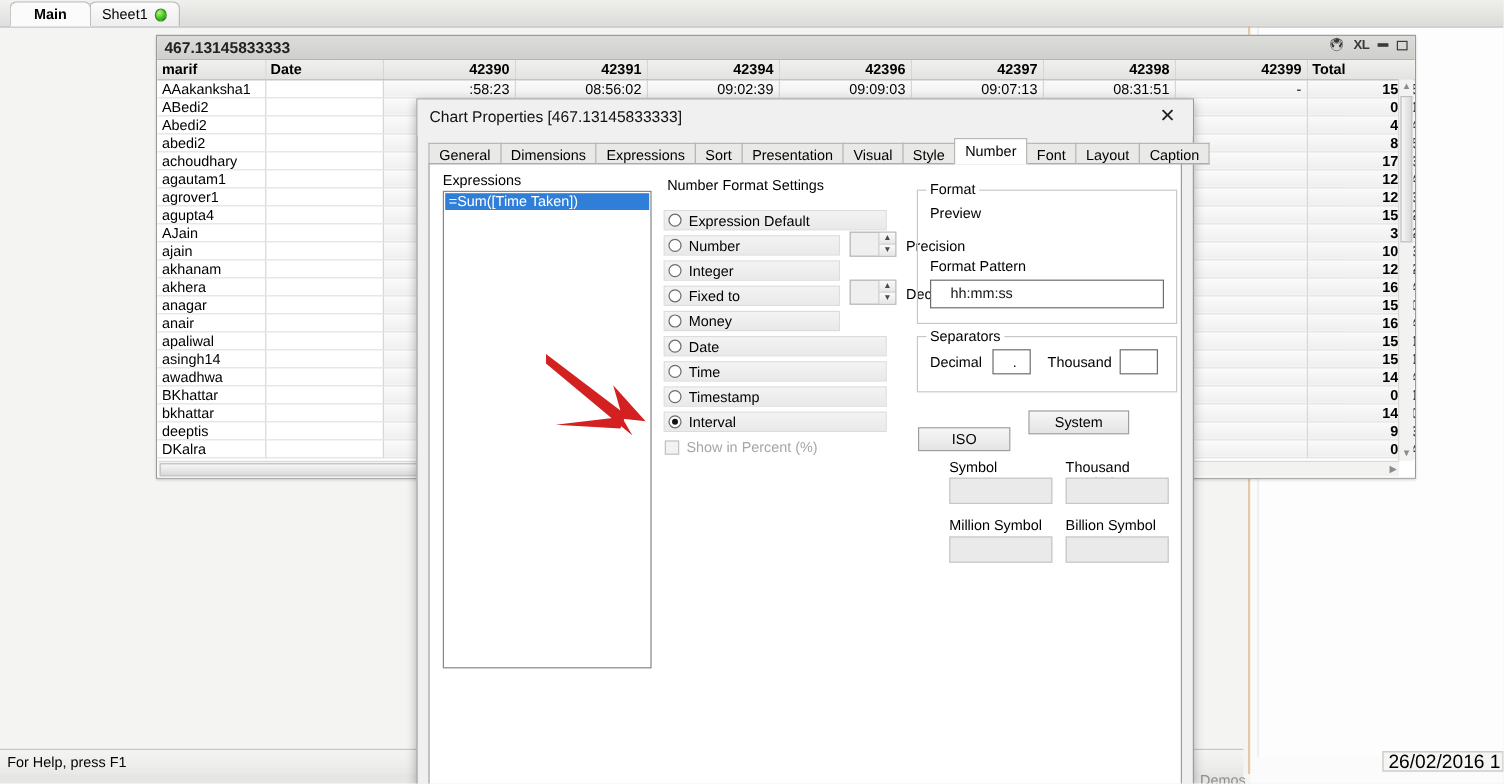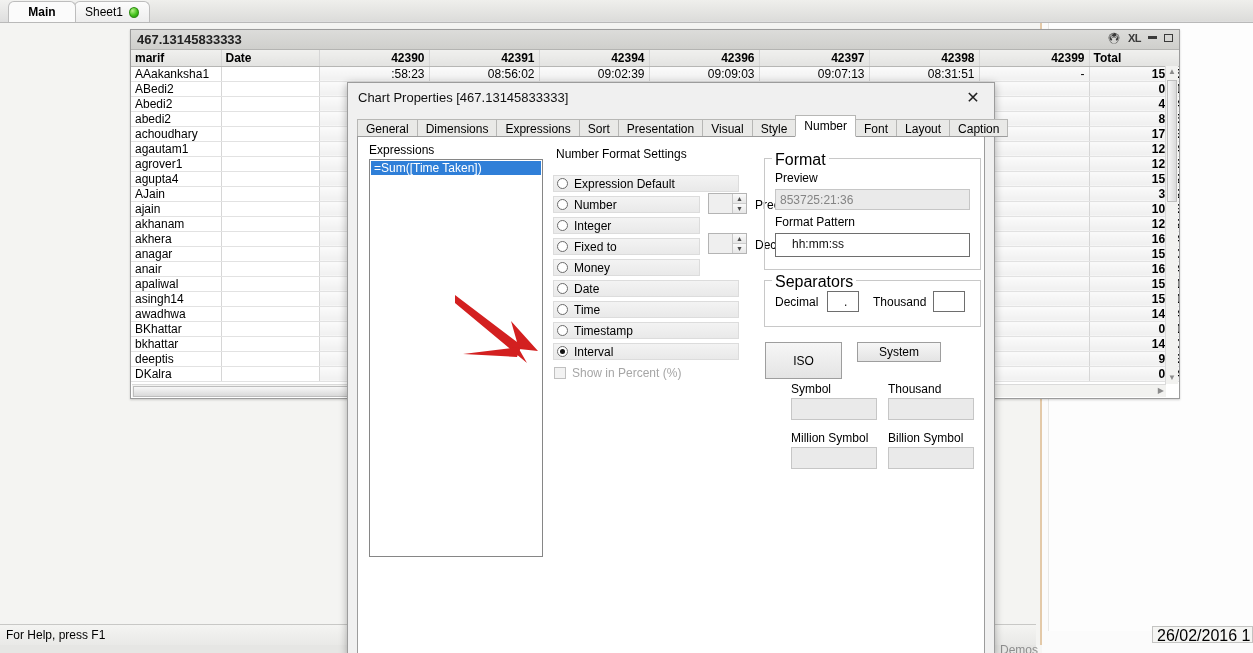--- a/index.html
+++ b/index.html
@@ -125,21 +125,21 @@
   .spin .btns{width:13px;border-left:1px solid #c7c7c7;display:flex;flex-direction:column;}
   .spin .btns span{flex:1;display:flex;align-items:center;justify-content:center;
     font-size:7px;color:#4a4a4a;background:linear-gradient(#fafafa,#e6e6e6);}
   .spin .btns span:first-child{border-bottom:1px solid #cdcdcd;}
   .side-label{position:absolute;font-size:12px;}
   .chk-row{position:absolute;display:flex;align-items:center;}
   .chk-box{width:12px;height:12px;border:1px solid #c0c0c0;background:#f2f2f2;box-sizing:border-box;}
   .chk-text{margin-left:6px;color:#a6a6a6;font-size:12px;}
 
   .fieldset{position:absolute;border:1px solid #c8c8c8;}
-  .fs-legend{position:absolute;top:-8px;left:7px;background:#fff;padding:0 3px;font-size:16px;}
+  .fs-legend{position:absolute;top:-8px;left:7px;background:#fff;padding:0 3px;font-size:12px;}
   .fs-sublabel{position:absolute;font-size:12px;}
   .ro-input{position:absolute;background:#eaeaea;border:1px solid #c6c6c6;box-sizing:border-box;
     font-size:12px;color:#848484;padding-left:4px;line-height:20px;overflow:hidden;white-space:nowrap;}
   .rw-input{position:absolute;background:#fff;border:1px solid #6e6e6e;box-sizing:border-box;
     font-size:12px;color:#111;padding-left:16px;line-height:20px;overflow:hidden;white-space:nowrap;}
   .btn{position:absolute;background:linear-gradient(#f6f6f6,#e4e4e4);border:1px solid #9e9e9e;
     box-sizing:border-box;display:flex;align-items:center;justify-content:center;font-size:12px;}
   .btn.default{border:2px solid #0a72c4;background:#f1f1f1;}
   .btn.disabled{color:#a8a8a8;border-color:#cfcfcf;background:#f0f0f0;}
   #dlg-footer{position:absolute;left:0;right:0;bottom:0;height:44px;background:#f0f0f0;}
@@ -555,34 +555,33 @@
 
         <div class="chk-row" style="left:1px;top:211px">
           <span class="chk-box"></span>
           <span class="chk-text">Show in Percent (%)</span>
         </div>
       </div>
 
       <div class="fieldset" style="left:405px;top:20px;width:215px;height:110px">
         <div class="fs-legend">Format</div>
         <div class="fs-sublabel" style="left:10px;top:12px">Preview</div>
-        <div class="ro-input" style="left:10px;top:30px;width:195px;height:21px">853725:21:36</div>
         <div class="fs-sublabel" style="left:10px;top:56px">Format Pattern</div>
         <div class="rw-input" style="left:10px;top:74px;width:195px;height:24px">hh:mm:ss</div>
       </div>
 
       <div class="fieldset" style="left:405px;top:142px;width:215px;height:45px">
         <div class="fs-legend">Separators</div>
         <div class="fs-sublabel" style="left:10px;top:14px">Decimal</div>
         <div class="rw-input" style="left:62px;top:10px;width:32px;height:21px">.</div>
         <div class="fs-sublabel" style="left:108px;top:14px">Thousand</div>
         <div class="rw-input" style="left:168px;top:10px;width:32px;height:21px"></div>
       </div>
 
-      <div class="btn" style="left:406px;top:204px;width:77px;height:37px">ISO</div>
+      <div class="btn" style="left:406px;top:218px;width:77px;height:20px">ISO</div>
       <div class="btn" style="left:498px;top:204px;width:84px;height:20px">System</div>
 
       <div class="fs-sublabel" style="left:432px;top:244px">Symbol</div>
       <div class="ro-input" style="left:432px;top:260px;width:86px;height:22px"></div>
       <div class="fs-sublabel" style="left:529px;top:244px">Thousand Symbol</div>
       <div class="ro-input" style="left:529px;top:260px;width:86px;height:22px"></div>
       <div class="fs-sublabel" style="left:432px;top:293px">Million Symbol</div>
       <div class="ro-input" style="left:432px;top:309px;width:86px;height:22px"></div>
       <div class="fs-sublabel" style="left:529px;top:293px">Billion Symbol</div>
       <div class="ro-input" style="left:529px;top:309px;width:86px;height:22px"></div>

